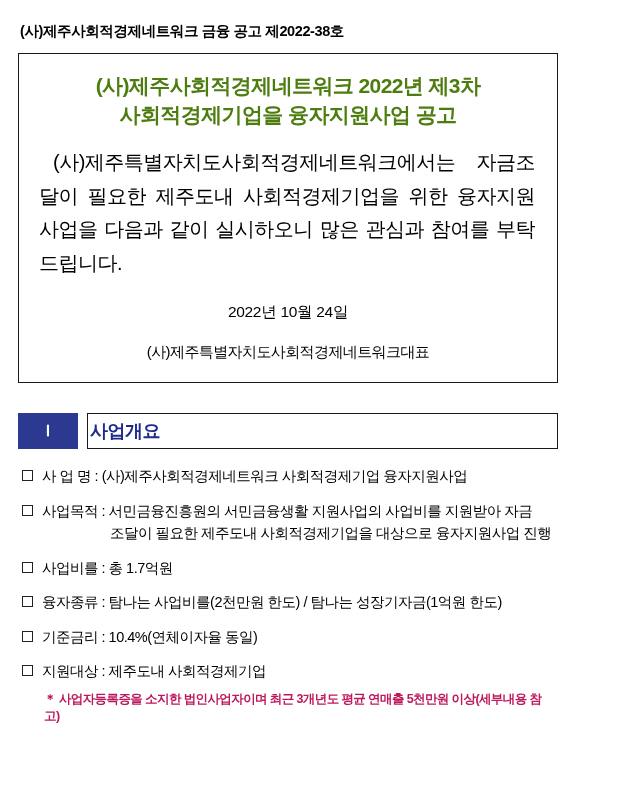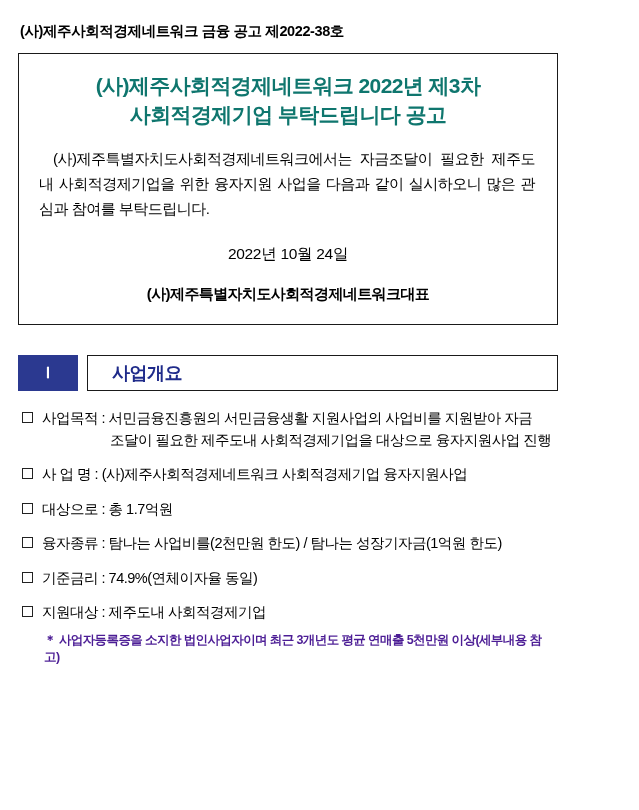--- a/index.html
+++ b/index.html
@@ -28,49 +28,49 @@
     margin: 0 0 12px 2px;
   }
   .notice-box {
     border: 1px solid #1a1a1a;
     box-sizing: border-box;
     padding: 18px 16px 14px 16px;
     margin-bottom: 30px;
   }
   .notice-title {
     text-align: center;
-    color: #0f766e;
+    color: #4d7c0f;
     font-weight: bold;
     font-size: 21px;
     line-height: 1.38;
     letter-spacing: -0.6px;
     margin-bottom: 16px;
   }
   .notice-title .line {
     display: block;
   }
   .notice-body {
-    font-size: 15px;
+    font-size: 20px;
     line-height: 1.68;
     letter-spacing: -0.5px;
     text-align: justify;
     margin: 0 6px 0 4px;
     text-indent: 14px;
   }
   .notice-date {
     text-align: center;
     font-size: 15.5px;
     font-weight: normal;
     letter-spacing: -0.3px;
     margin-top: 22px;
   }
   .notice-signer {
     text-align: center;
     font-size: 15px;
-    font-weight: bold;
+    font-weight: normal;
     letter-spacing: -0.6px;
     margin-top: 20px;
     margin-bottom: 6px;
   }
   .section-header {
     display: flex;
     align-items: stretch;
     gap: 9px;
     margin-bottom: 16px;
   }
@@ -83,21 +83,21 @@
     font-size: 15px;
     display: flex;
     align-items: center;
     justify-content: center;
   }
   .section-title-box {
     flex: 1;
     border: 1px solid #1a1a1a;
     display: flex;
     align-items: flex-start;
-    padding: 5px 24px;
+    padding: 5px 2px;
   }
   .section-title {
     color: #1f2b8a;
     font-weight: bold;
     font-size: 18px;
     letter-spacing: -0.5px;
   }
   .items {
     margin: 0 4px;
   }
@@ -122,82 +122,82 @@
     flex: 1;
   }
   .item-label {
     font-weight: normal;
   }
   .item-line2 {
     display: block;
     padding-left: 68px;
   }
   .note {
-    color: #4c1d95;
+    color: #be185d;
     font-weight: bold;
     font-size: 12.5px;
     letter-spacing: -0.6px;
     margin: -4px 0 12px 22px;
   }
   .note .star {
     margin-right: 3px;
   }
 </style>
 </head>
 <body>
 
 <div class="page">
 
   <div class="doc-number">(사)제주사회적경제네트워크 금융 공고 제2022-38호</div>
 
   <div class="notice-box">
     <div class="notice-title">
       <span class="line">(사)제주사회적경제네트워크 2022년 제3차</span>
-      <span class="line">사회적경제기업 부탁드립니다 공고</span>
+      <span class="line">사회적경제기업을 융자지원사업 공고</span>
     </div>
     <div class="notice-body">(사)제주특별자치도사회적경제네트워크에서는  자금조달이  필요한  제주도내 사회적경제기업을 위한 융자지원 사업을 다음과 같이 실시하오니 많은 관심과 참여를 부탁드립니다.</div>
     <div class="notice-date">2022년 10월 24일</div>
     <div class="notice-signer">(사)제주특별자치도사회적경제네트워크대표</div>
   </div>
 
   <div class="section-header">
     <div class="section-number">Ⅰ</div>
     <div class="section-title-box">
       <span class="section-title">사업개요</span>
     </div>
   </div>
 
   <div class="items">
 
     <div class="item">
       <span class="checkbox"></span>
+      <span class="item-content"><span class="item-label">사 업 명 : (사)제주사회적경제네트워크 사회적경제기업 융자지원사업</span></span>
+    </div>
+
+    <div class="item">
+      <span class="checkbox"></span>
       <span class="item-content">
         <span class="item-label">사업목적 : 서민금융진흥원의 서민금융생활 지원사업의 사업비를 지원받아 자금</span>
         <span class="item-line2">조달이 필요한 제주도내 사회적경제기업을 대상으로 융자지원사업 진행</span>
       </span>
     </div>
 
     <div class="item">
       <span class="checkbox"></span>
-      <span class="item-content"><span class="item-label">사 업 명 : (사)제주사회적경제네트워크 사회적경제기업 융자지원사업</span></span>
-    </div>
-
-    <div class="item">
-      <span class="checkbox"></span>
-      <span class="item-content"><span class="item-label">대상으로 :  총  1.7억원</span></span>
+      <span class="item-content"><span class="item-label">사업비를 :  총  1.7억원</span></span>
     </div>
 
     <div class="item">
       <span class="checkbox"></span>
       <span class="item-content"><span class="item-label">융자종류 : 탐나는 사업비를(2천만원 한도) / 탐나는 성장기자금(1억원 한도)</span></span>
     </div>
 
     <div class="item">
       <span class="checkbox"></span>
-      <span class="item-content"><span class="item-label">기준금리 : 74.9%(연체이자율 동일)</span></span>
+      <span class="item-content"><span class="item-label">기준금리 : 10.4%(연체이자율 동일)</span></span>
     </div>
 
 
     <div class="item">
       <span class="checkbox"></span>
       <span class="item-content"><span class="item-label">지원대상 :  제주도내  사회적경제기업</span></span>
     </div>
 
     <div class="note">
       <span class="star">＊</span><span>사업자등록증을 소지한 법인사업자이며 최근 3개년도 평균 연매출 5천만원 이상(세부내용 참고)</span>

